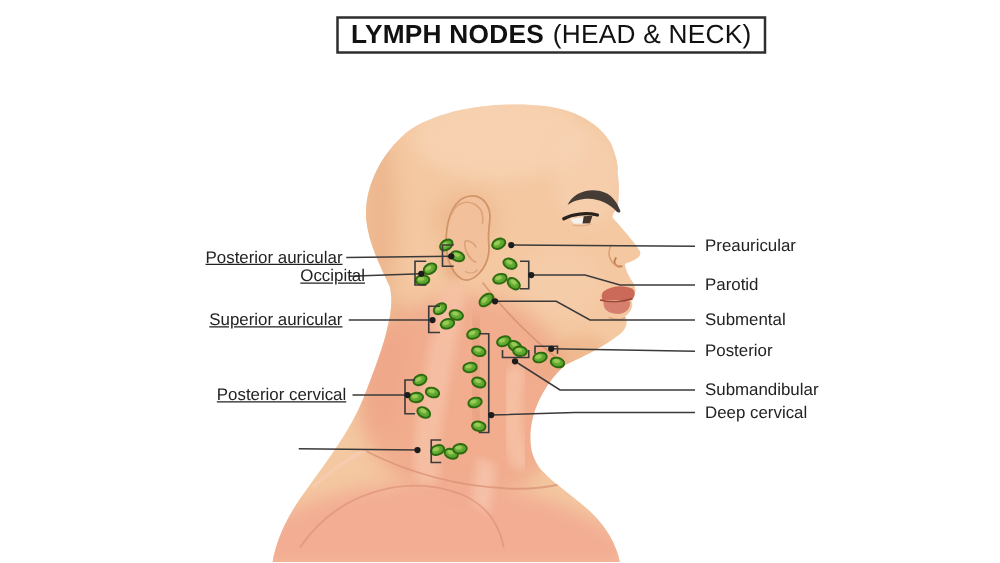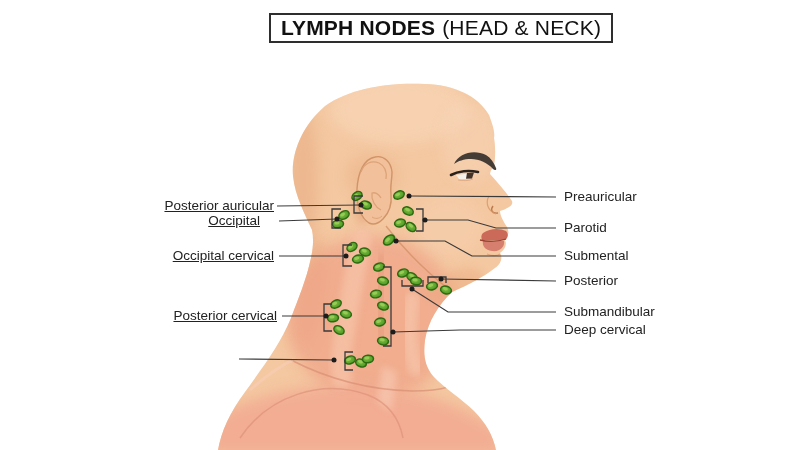--- a/index.html
+++ b/index.html
@@ -295,22 +295,22 @@
       <circle cx="409" cy="196" r="2.5"></circle>
       <circle cx="425" cy="220" r="2.5"></circle>
       <circle cx="396" cy="241" r="2.5"></circle>
       <circle cx="441" cy="279" r="2.5"></circle>
       <circle cx="412" cy="289" r="2.5"></circle>
       <circle cx="393" cy="332" r="2.5"></circle>
     </g>
   </svg>
 
   <div class="lbl left-col" style="top:198px;right:526px">Posterior auricular</div>
-  <div class="lbl left-col" style="top:213px;right:540px">Occipital</div>
-  <div class="lbl left-col" style="top:248px;right:526px">Occipital cervical</div>
+  <div class="lbl left-col" style="top:213px;right:508px">Occipital</div>
+  <div class="lbl left-col" style="top:248px;right:526px">Superior auricular</div>
   <div class="lbl left-col" style="top:308px;right:523px">Posterior cervical</div>
 
   <div class="lbl right-col" style="top:189px;left:564px">Preauricular</div>
   <div class="lbl right-col" style="top:220px;left:564px">Parotid</div>
   <div class="lbl right-col" style="top:248px;left:564px">Submental</div>
   <div class="lbl right-col" style="top:273px;left:564px">Posterior</div>
   <div class="lbl right-col" style="top:304px;left:564px">Submandibular</div>
   <div class="lbl right-col" style="top:322px;left:564px">Deep cervical</div>
 
 </div>

